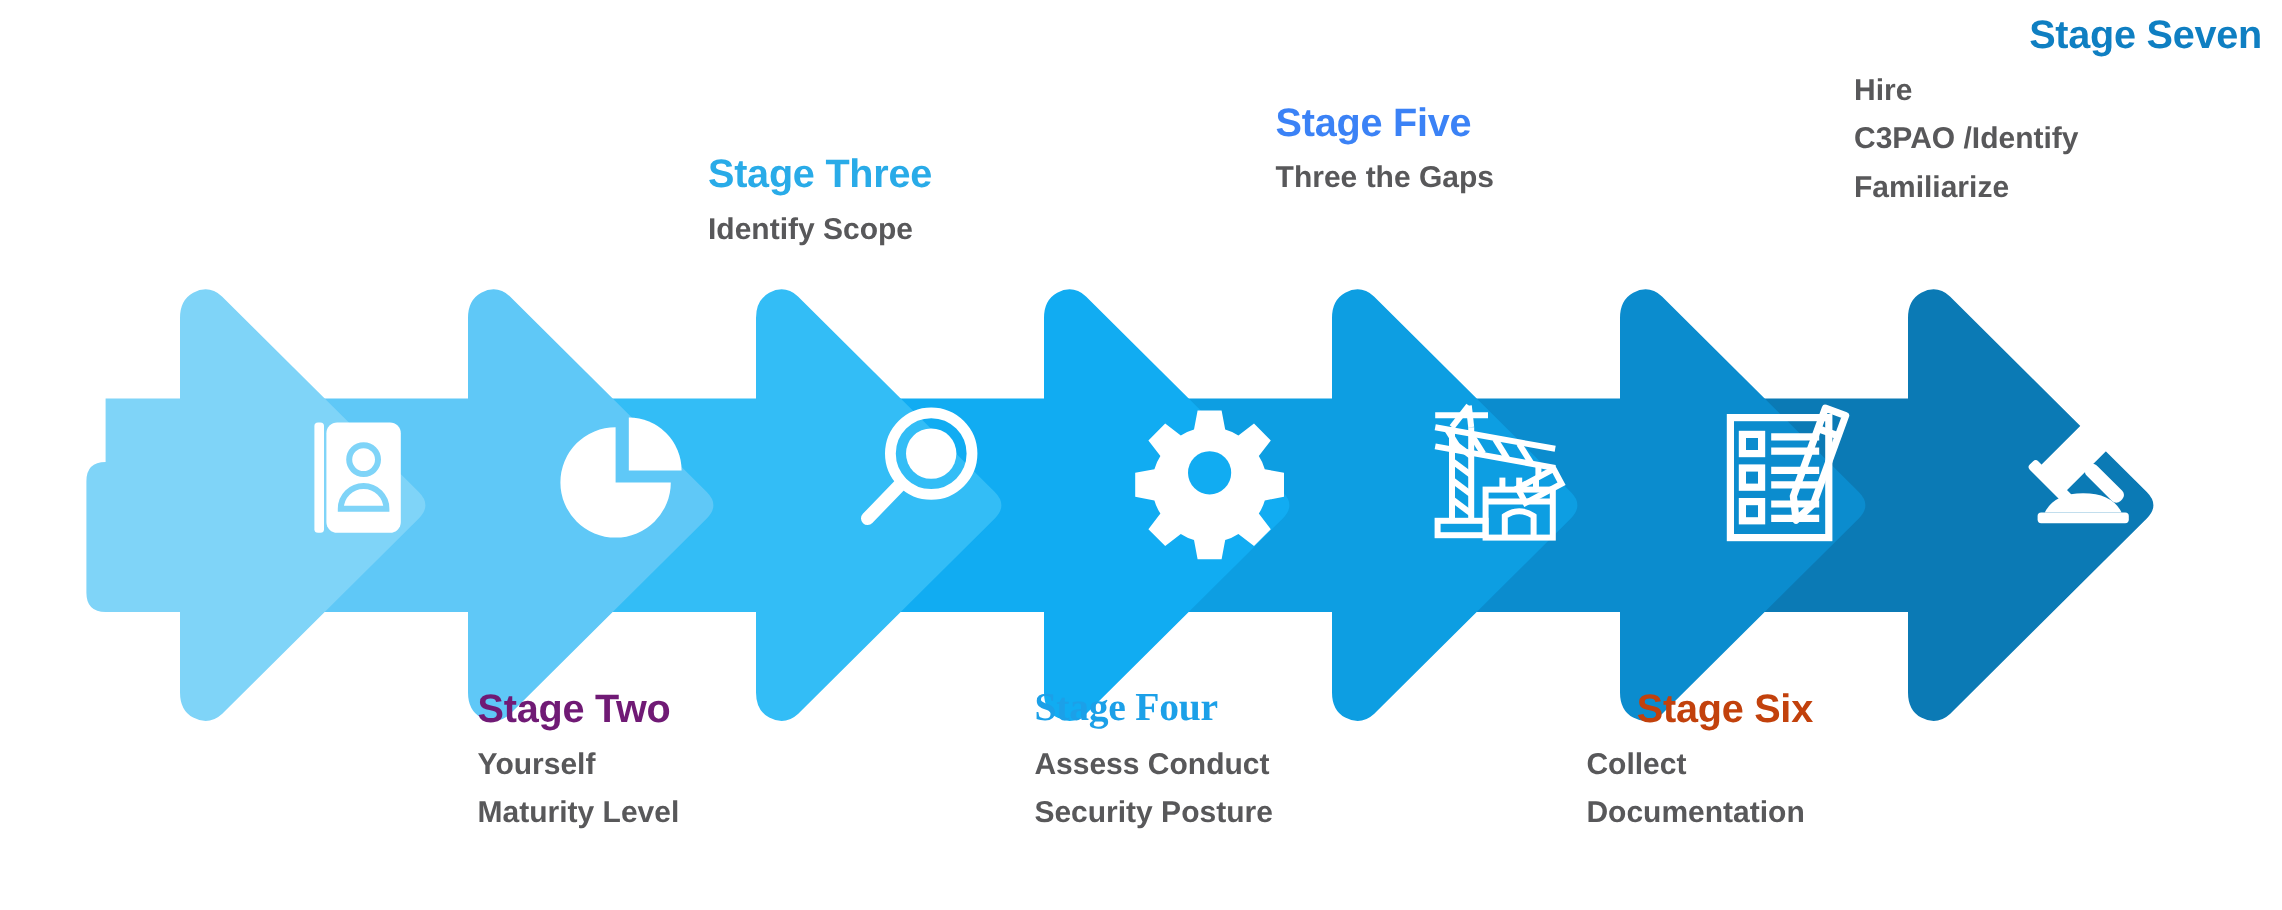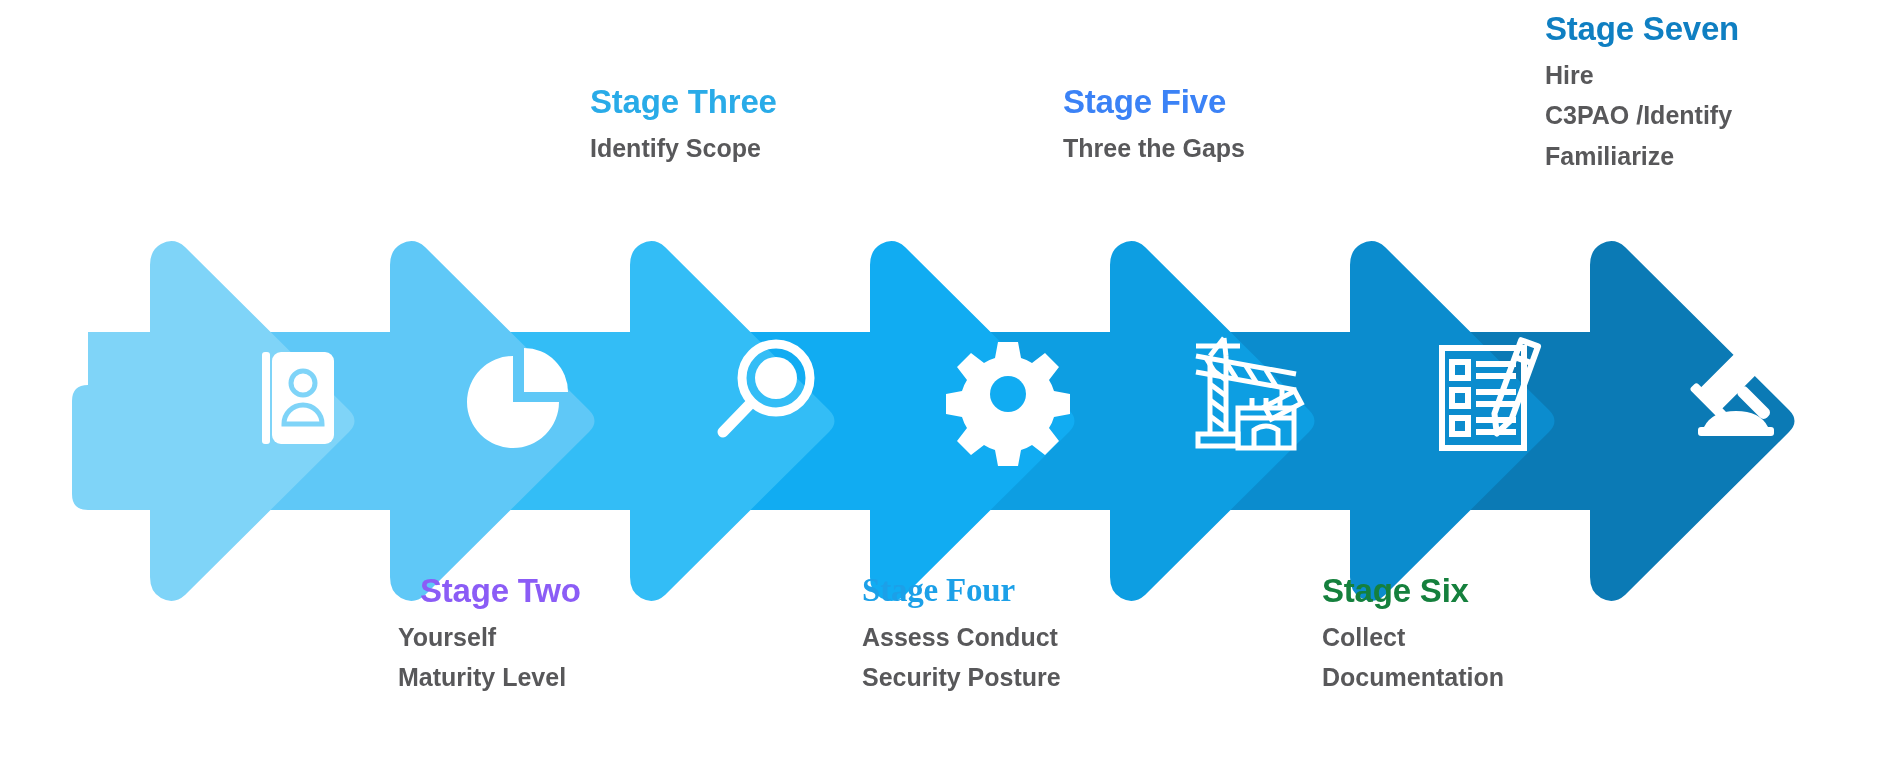--- a/index.html
+++ b/index.html
@@ -190,29 +190,29 @@
           <rect x="262" y="352" width="8" height="92" rx="3" fill="#ffffff"></rect>
           <circle cx="303" cy="383" r="12" fill="none" stroke="#7FD4F8" stroke-width="5"></circle>
           <path d="M284 424 a19 19 0 0 1 38 0 z" fill="none" stroke="#7FD4F8" stroke-width="5"></path>
         </g>
       </g>
     </svg>
   </div>
 
 
   <div class="callout bottom" style="left:398px; top:572px; width:300px;">
-    <div class="stage-title" style="color:#8b5cf6;margin-left:22px;">Stage Two</div>
+    <div class="stage-title" style="color:#701a75;">Stage Two</div>
     <div class="stage-desc">
       <span class="ln">Yourself</span>
       <span class="ln">Maturity Level</span>
     </div>
   </div>
 
   <div class="callout top" style="left:590px; top:83px; width:300px;">
-    <div class="stage-title" style="color:#29ABE8;">Stage Three</div>
+    <div class="stage-title" style="color:#29ABE8;margin-top:43px;">Stage Three</div>
     <div class="stage-desc">
       <span class="ln">Identify Scope</span>
     </div>
   </div>
 
   <div class="callout bottom" style="left:862px; top:572px; width:330px;">
     <div class="stage-title" style="color:#1CA0E8;font-family:Liberation Serif, serif;">Stage Four</div>
     <div class="stage-desc">
       <span class="ln">Assess Conduct</span>
       <span class="ln">Security Posture</span>
@@ -220,29 +220,29 @@
   </div>
 
   <div class="callout top" style="left:1063px; top:83px; width:320px;">
     <div class="stage-title" style="color:#3b82f6;">Stage Five</div>
     <div class="stage-desc">
       <span class="ln">Three the Gaps</span>
     </div>
   </div>
 
   <div class="callout bottom" style="left:1322px; top:572px; width:330px;">
-    <div class="stage-title" style="color:#15803d;">Stage Six</div>
+    <div class="stage-title" style="color:#c2410c;margin-left:42px;">Stage Six</div>
     <div class="stage-desc">
       <span class="ln">Collect</span>
       <span class="ln">Documentation</span>
     </div>
   </div>
 
   <div class="callout top" style="left:1545px; top:10px; width:340px;">
-    <div class="stage-title" style="color:#0F7FC2;">Stage Seven</div>
+    <div class="stage-title" style="color:#0F7FC2;text-align:right;">Stage Seven</div>
     <div class="stage-desc">
       <span class="ln">Hire</span>
       <span class="ln">C3PAO /Identify</span>
       <span class="ln">Familiarize</span>
     </div>
   </div>
 
 </div>
 
 </body></html>

